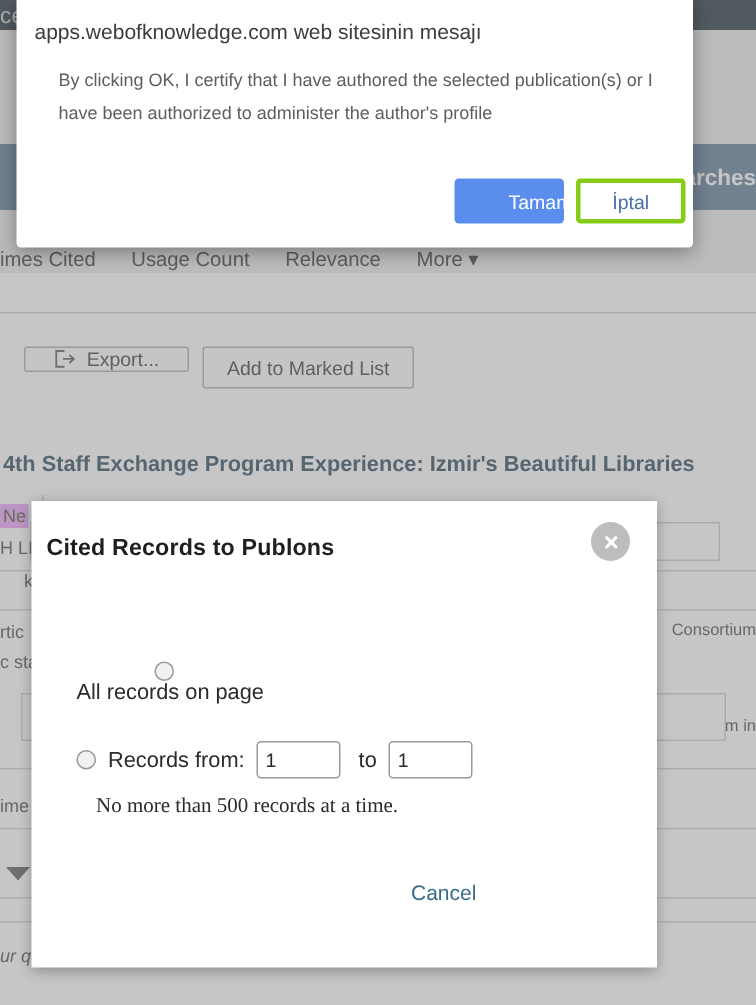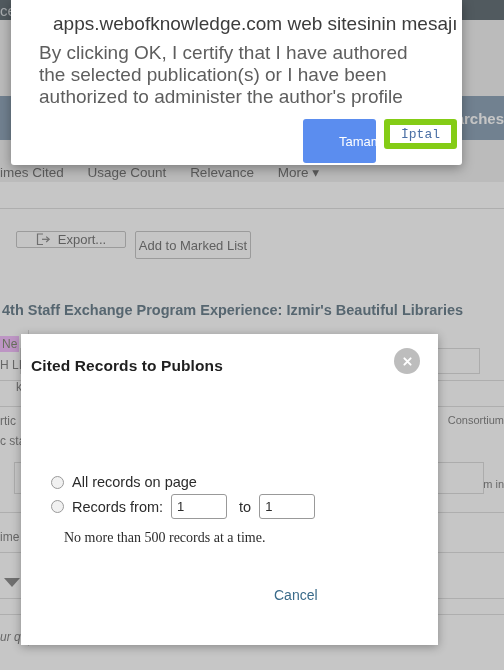--- a/index.html
+++ b/index.html
@@ -94,21 +94,21 @@
     color: #4e4e4e;
     font-size: 13px;
     border-radius: 2px;
     display: flex;
     align-items: center;
     justify-content: center;
     gap: 7px;
     box-sizing: border-box;
   }
   #bg-export-btn { left: 16px; top: 231px; width: 110px; height: 17px; }
-  #bg-marked-btn { left: 135px; top: 231px; width: 116px; height: 28px; }
+  #bg-marked-btn { left: 135px; top: 231px; width: 141px; height: 28px; }
   .export-ico svg { display: block; }
 
   .bg-title {
     position: absolute;
     left: 2px; top: 302px;
     font-size: 14.5px;
     font-weight: 700;
     color: #3f5a6b;
     white-space: nowrap;
   }
@@ -204,21 +204,21 @@
 
   .opt-row {
     position: absolute;
     display: flex;
     align-items: center;
     font-size: 14.5px;
     color: #2b2b2b;
     white-space: nowrap;
   }
   #opt-selected { left: 51px; top: 404px; }
-  #opt-allpage  { left: 51px; top: 474px; }
+  #opt-allpage  { left: 51px; top: 441px; flex-direction: column; }
   #opt-range    { left: 51px; top: 494px; }
 
   .radio {
     width: 13px; height: 13px;
     border-radius: 50%;
     border: 1px solid #9a9a9a;
     background: #f1f1f1;
     box-sizing: border-box;
     margin-right: 8px;
     position: relative;
@@ -293,57 +293,57 @@
     width: 451px;
     height: 165px;
     background: #ffffff;
     border-bottom-left-radius: 3px;
     border-bottom-right-radius: 3px;
     box-shadow: 0 3px 12px rgba(0,0,0,0.35);
     box-sizing: border-box;
   }
   .alert-title {
     position: absolute;
-    left: 42px; top: 13px;
-    font-size: 19px;
+    left: 12px; top: 13px;
+    font-size: 14px;
     color: #3c3c3c;
     white-space: nowrap;
   }
   .alert-body {
     position: absolute;
     left: 28px; top: 42px;
     width: 400px;
-    font-size: 19px;
+    font-size: 12px;
     line-height: 22px;
     color: #5e5e5e;
   }
   .alert-ok {
     position: absolute;
     left: 292px; top: 119px;
-    width: 73px; height: 44px;
+    width: 73px; height: 30px;
     background: #5b8def;
     color: #ffffff;
     font-size: 13px;
     border: none;
     border-radius: 3px;
     cursor: pointer;
     font-family: "Liberation Sans", sans-serif;
     padding-left: 36px;
   }
   .alert-cancel {
     position: absolute;
     left: 373px; top: 119px;
     width: 73px; height: 30px;
     background: #ffffff;
     color: #4a6fa5;
     font-size: 13px;
-    border: 6px solid #84cc16;
+    border: 3px solid #84cc16;
     border-radius: 3px;
     cursor: pointer;
-    font-family: Liberation Mono, monospace;
+    font-family: Liberation Sans, sans-serif;
   }
 </style>
 </head>
 <body>
 
 <div id="stage">
 
   <div class="bg-page">
 
     <div class="bg-topbar"></div>

